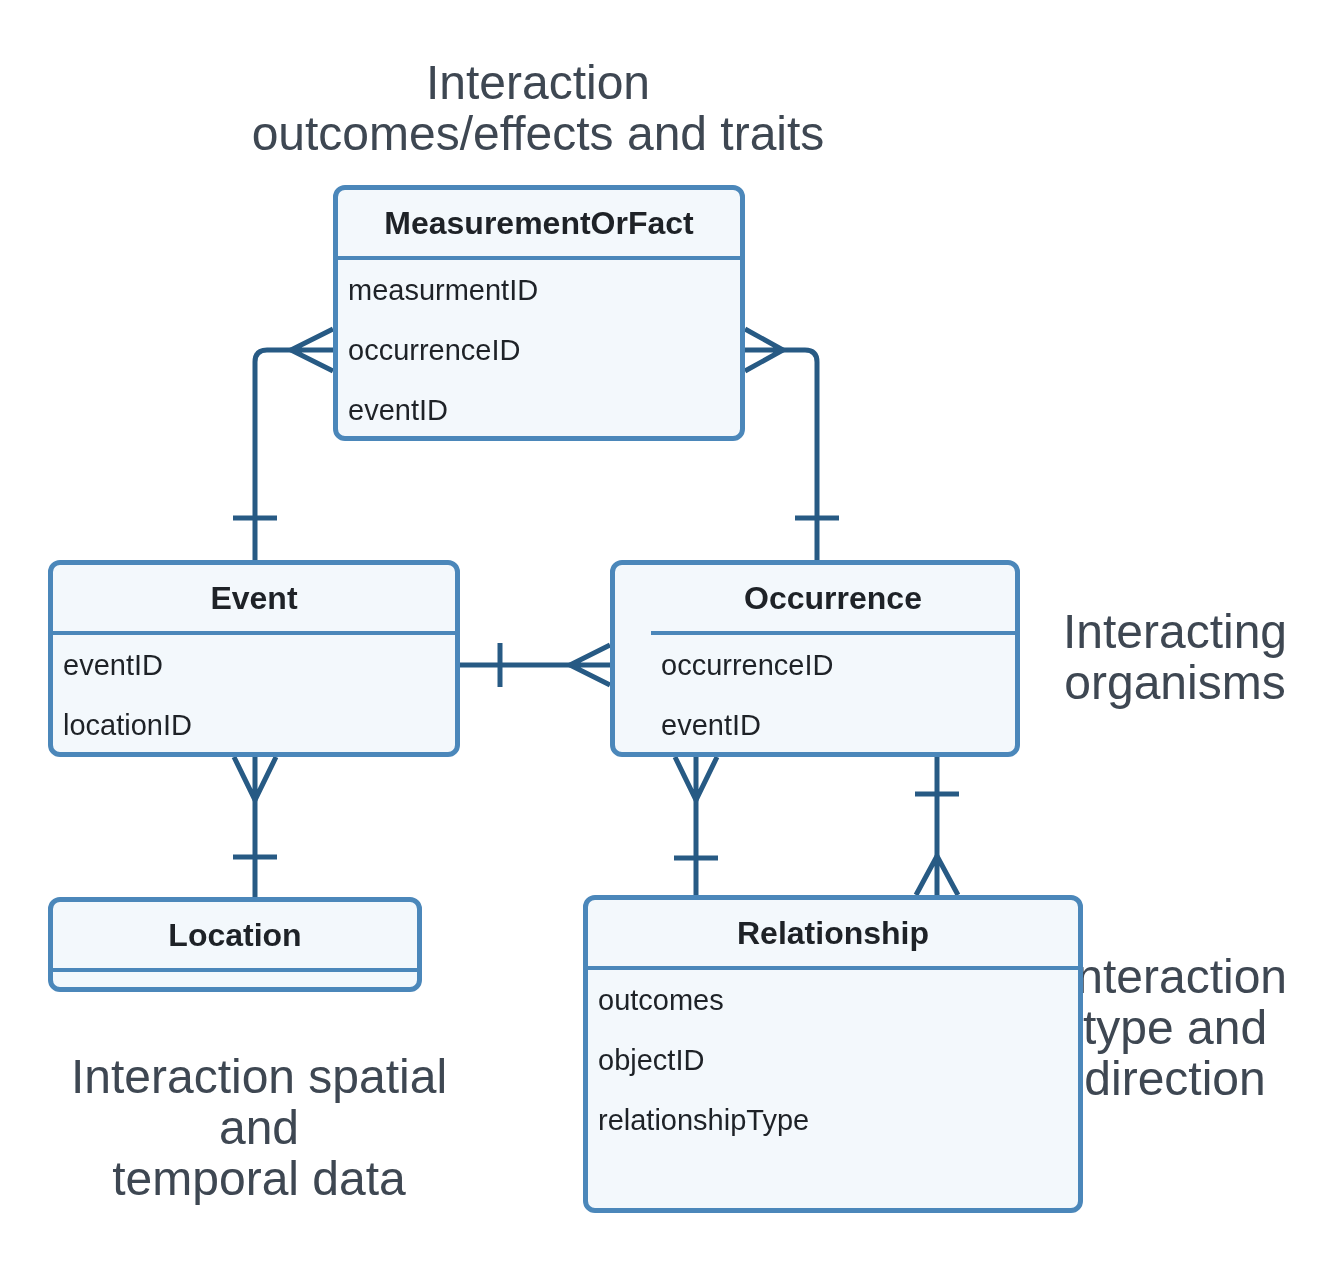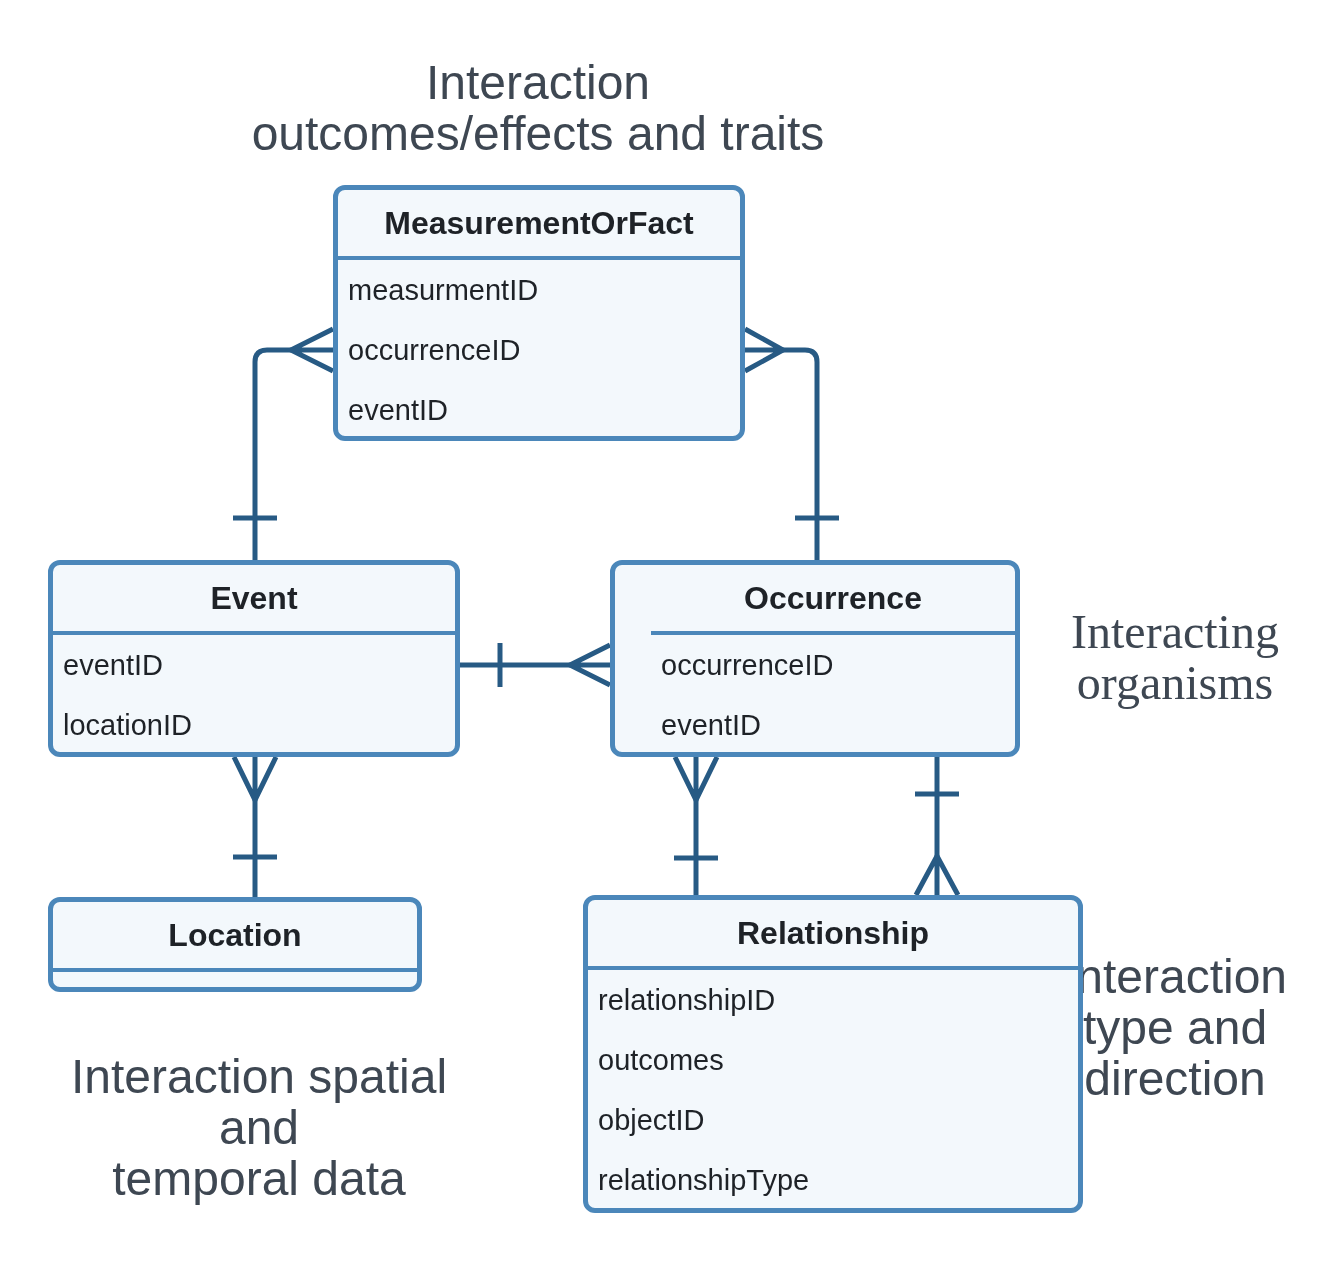--- a/index.html
+++ b/index.html
@@ -46,21 +46,21 @@
     color:var(--annotation-text);
   }
   
   #ent-mof{left:333px;top:185px;width:412px;height:256px;}
   #ent-event{left:48px;top:560px;width:412px;height:197px;}
   #ent-occurrence{left:610px;top:560px;width:410px;height:197px;padding-left:36px;}
   #ent-location{left:48px;top:897px;width:374px;height:95px;}
   #ent-relationship{left:583px;top:895px;width:500px;height:318px;}
   
   #ann-top{left:238px;top:57px;width:600px;}
-  #ann-right{left:1040px;top:606px;width:270px;font-family:Liberation Serif, serif;}
+  #ann-right{left:1040px;top:606px;width:270px;}
   #ann-bottom-left{left:39px;top:1051px;width:440px;}
   #ann-bottom-right{left:1040px;top:951px;width:270px;}
 </style>
 </head>
 <body>
 
 <div id="canvas">
 
   <svg id="wires" viewBox="0 0 1324 1286" xmlns="http://www.w3.org/2000/svg">
 
@@ -139,20 +139,19 @@
   <div class="entity" id="ent-location">
     <div class="entity-header">Location</div>
     <div class="entity-attrs">
       <div class="attr">locationID</div>
     </div>
   </div>
 
   <div class="entity" id="ent-relationship">
     <div class="entity-header">Relationship</div>
     <div class="entity-attrs">
-      <div class="attr">relationshipID</div>
       <div class="attr">outcomes</div>
       <div class="attr">objectID</div>
       <div class="attr">relationshipType</div>
     </div>
   </div>
 
 </div>
 
 </body></html>

